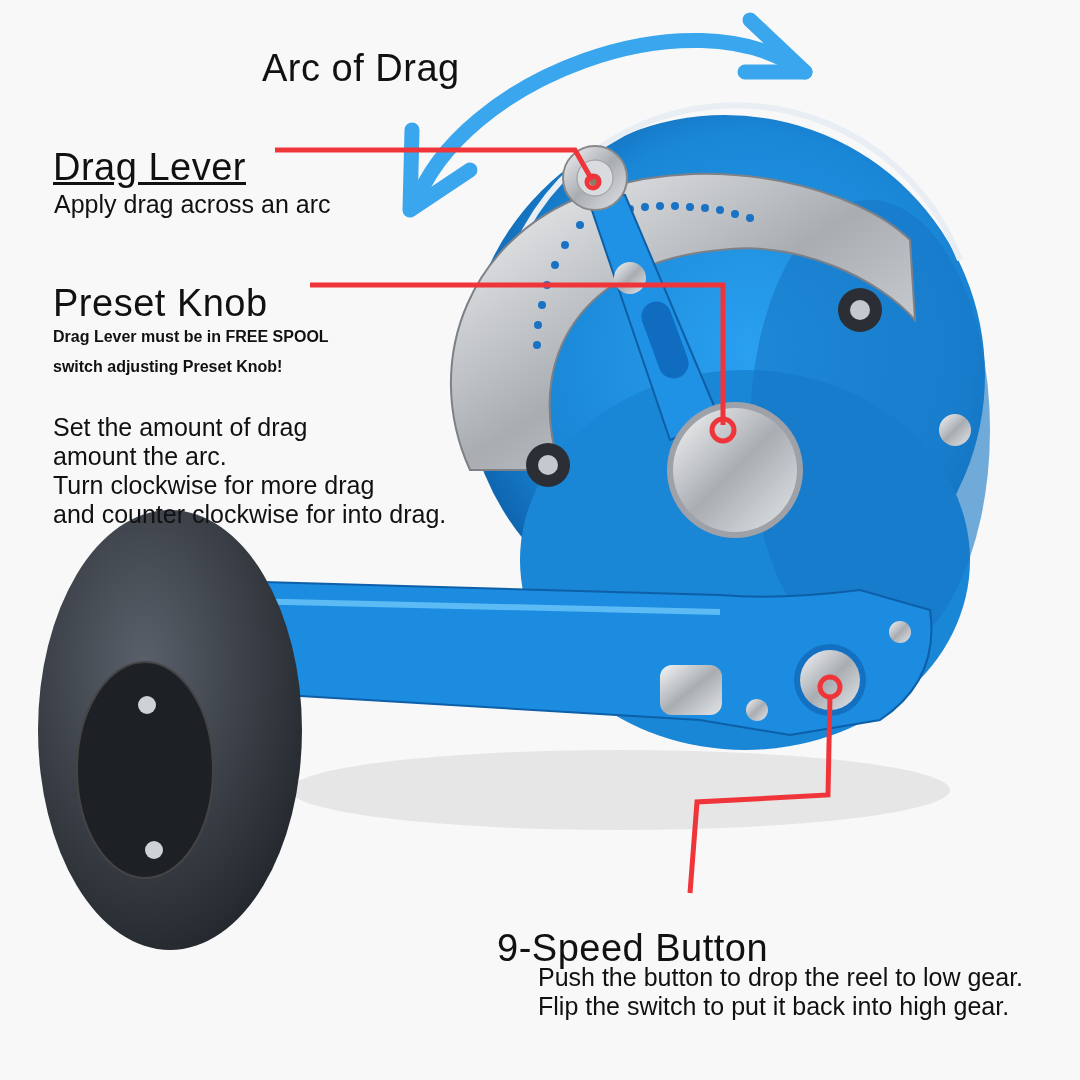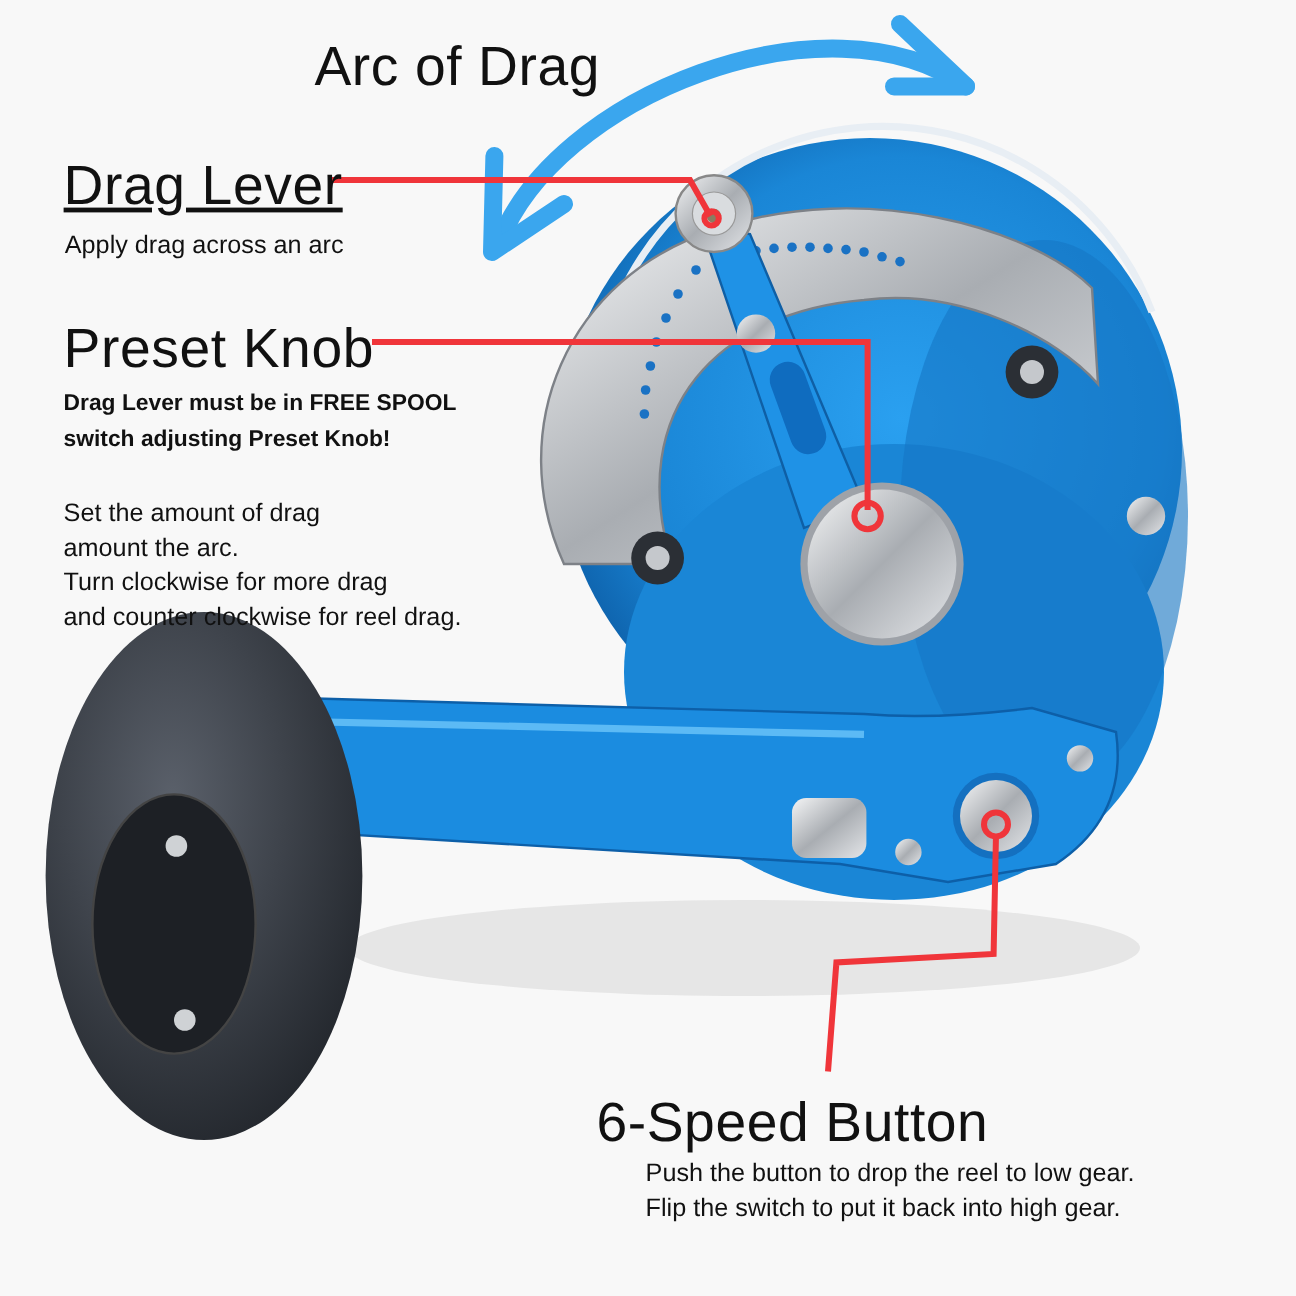--- a/index.html
+++ b/index.html
@@ -1,21 +1,21 @@
 <!DOCTYPE html>
 <html><head>
 <meta charset="utf-8">
 <style>
   html, body { margin:0; padding:0; }
   body { width:1080px; height:1080px; background:#f8f8f8; position:relative; overflow:hidden;
          font-family:"Liberation Sans", "DejaVu Sans", sans-serif; color:#111; }
   .abs { position:absolute; }
-  .title { font-size:46px; font-weight:400; letter-spacing:0.5px; white-space:nowrap; }
-  .desc { font-size:21px; line-height:29px; white-space:nowrap; }
-  .warn { font-size:19px; font-weight:700; line-height:30px; white-space:nowrap; }
+  .title { font-size:38px; font-weight:400; letter-spacing:0.5px; white-space:nowrap;margin-top:19px; }
+  .desc { font-size:25px; line-height:29px; white-space:nowrap; }
+  .warn { font-size:16px; font-weight:700; line-height:30px; white-space:nowrap; }
   svg.scene { position:absolute; left:0; top:0; }
 </style>
 </head>
 <body>
 
 <svg class="scene" width="1080" height="1080" viewBox="0 0 1080 1080">
   <defs>
     <radialGradient id="blueBody" cx="55%" cy="45%" r="60%">
       <stop offset="0%" stop-color="#2aa0f0"></stop>
       <stop offset="70%" stop-color="#1a86d6"></stop>
@@ -124,20 +124,20 @@
 
 <div class="abs title" style="left:53px; top:263px;">Preset Knob</div>
 <div class="abs" style="left:53px; top:322px;">
   <div class="warn">Drag Lever must be in FREE SPOOL</div>
   <div class="warn">switch adjusting Preset Knob!</div>
 </div>
 <div class="abs" style="left:53px; top:395px;margin-top:18px;">
   <div class="desc">Set the amount of drag</div>
   <div class="desc">amount the arc.</div>
   <div class="desc">Turn clockwise for more drag</div>
-  <div class="desc">and counter clockwise for reel drag.</div>
+  <div class="desc">and counter clockwise for into drag.</div>
 </div>
 
-<div class="abs title" style="left:497px; top:908px;">6-Speed Button</div>
+<div class="abs title" style="left:497px; top:908px;">9-Speed Button</div>
 <div class="abs" style="left:498px; top:963px;margin-left:40px;">
   <div class="desc">Push the button to drop the reel to low gear.</div>
   <div class="desc">Flip the switch to put it back into high gear.</div>
 </div>
 
 </body></html>

